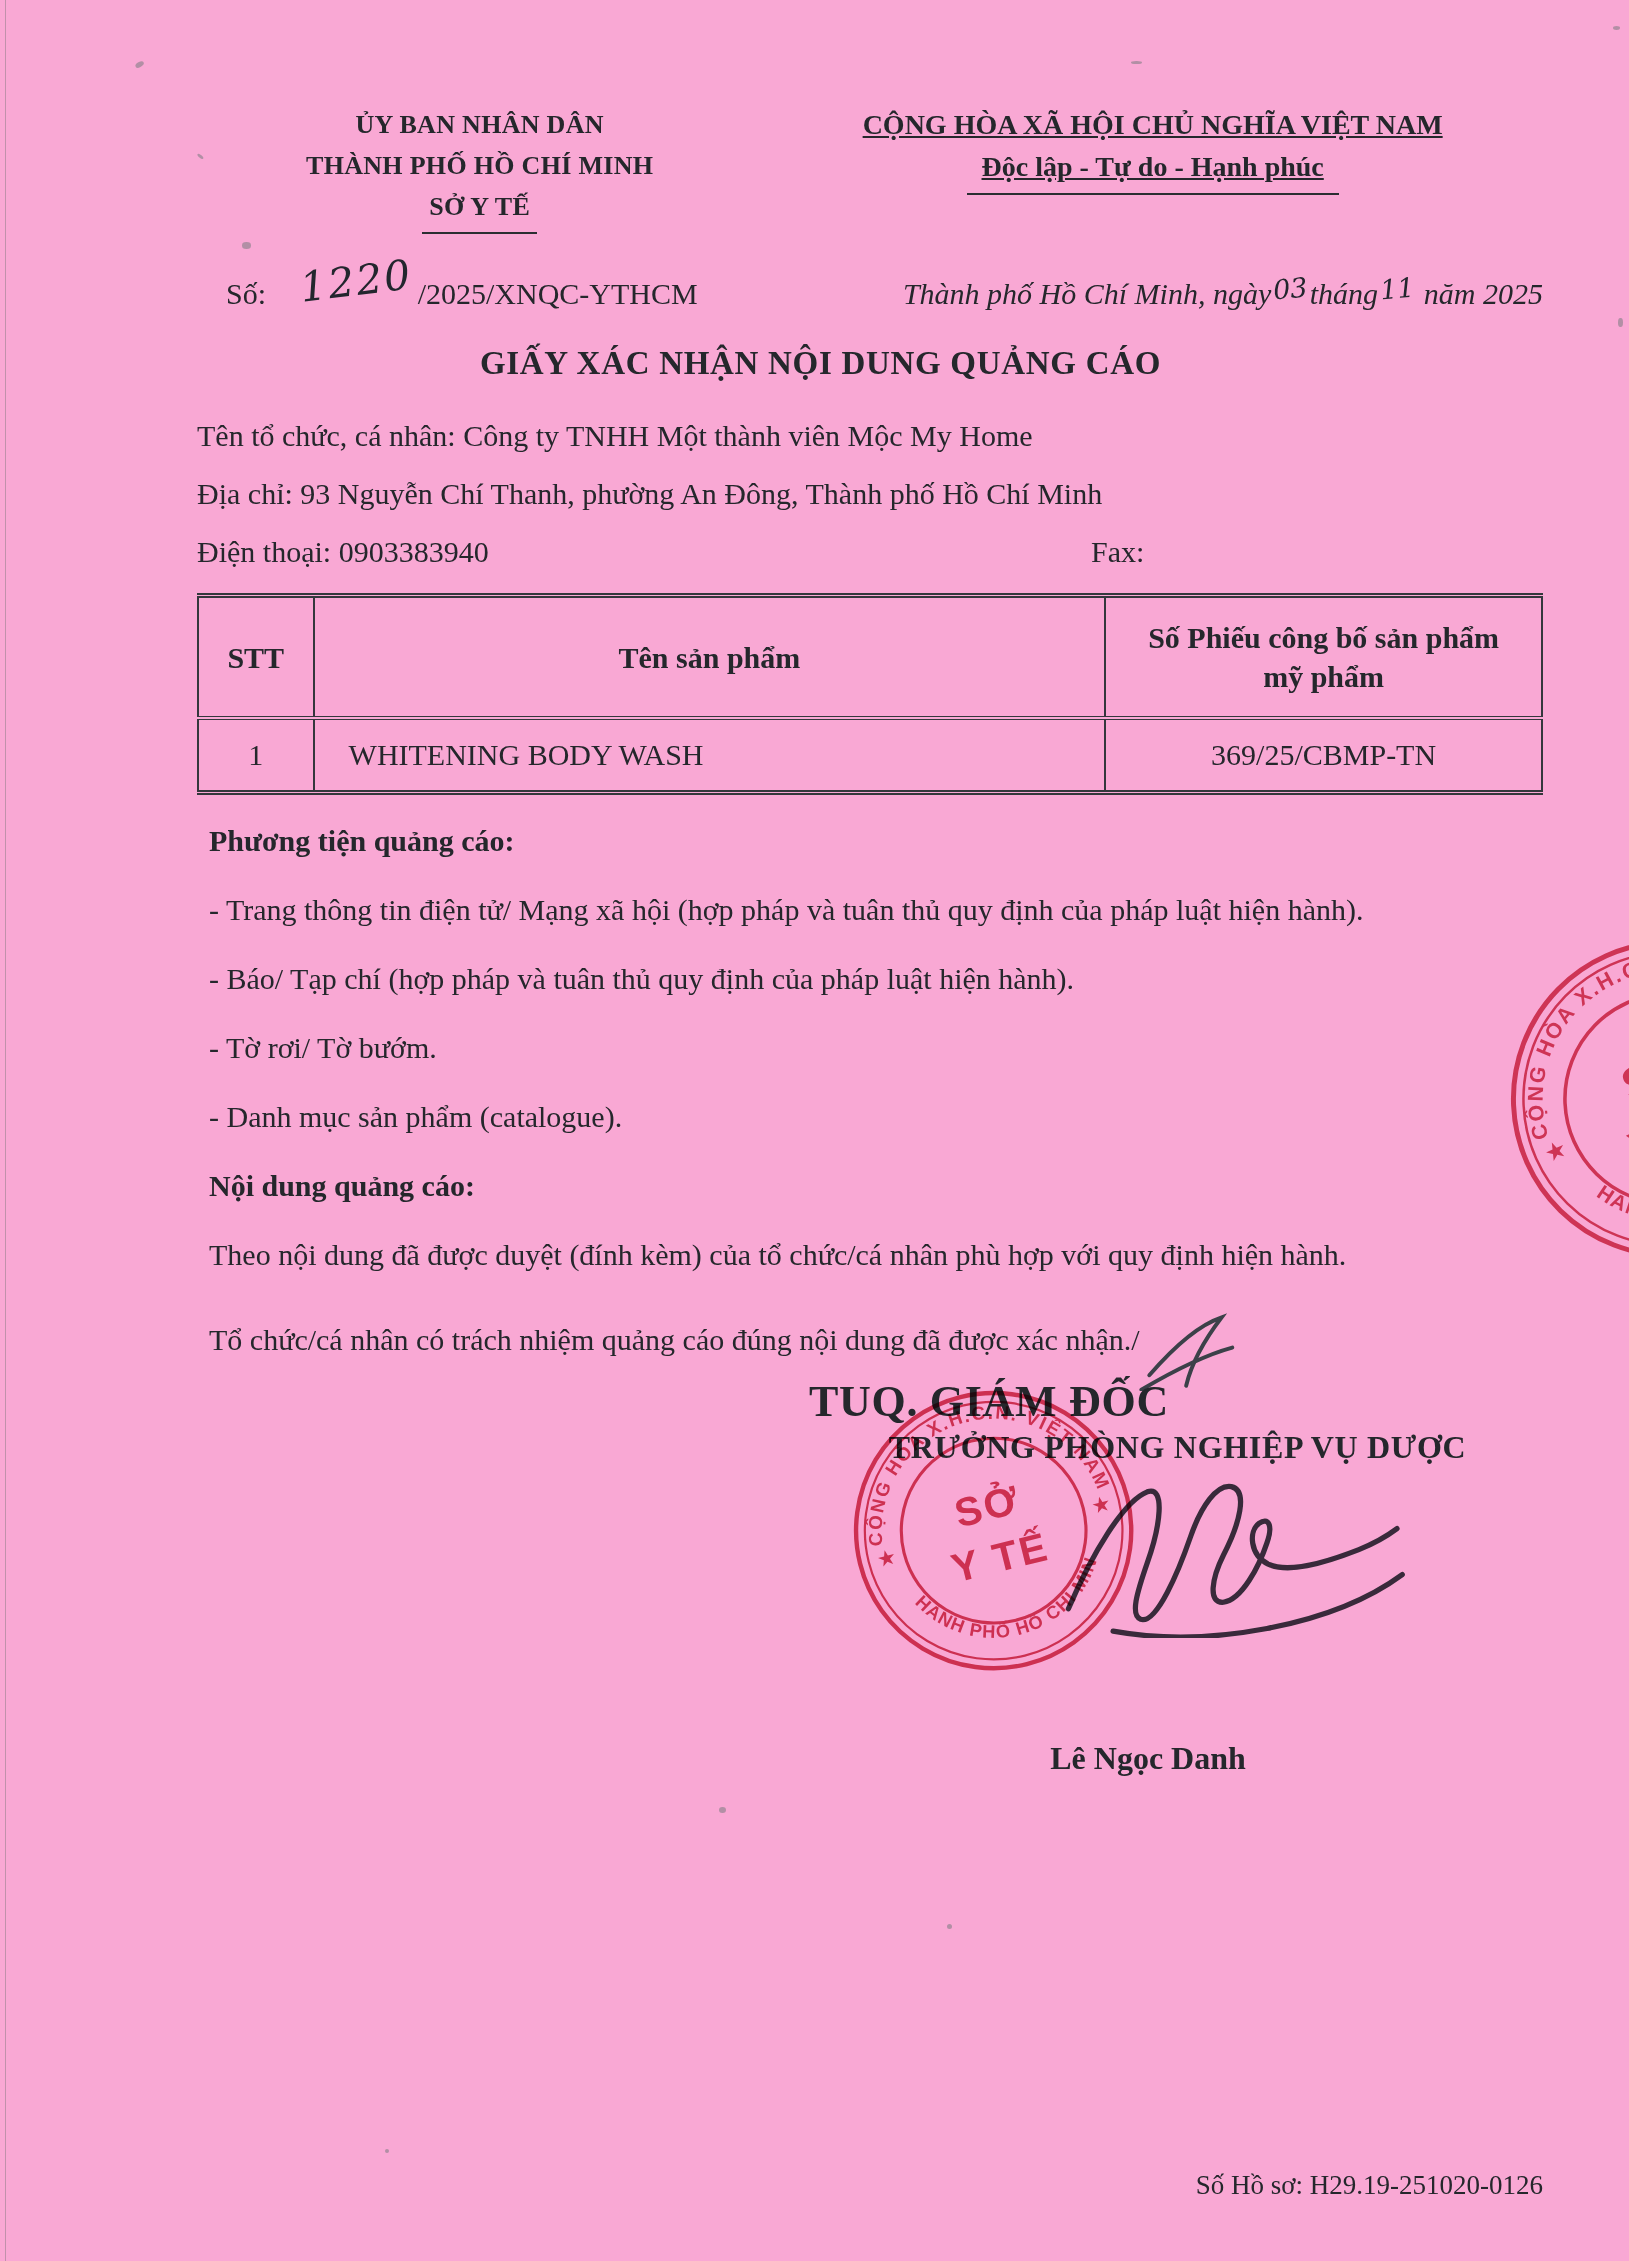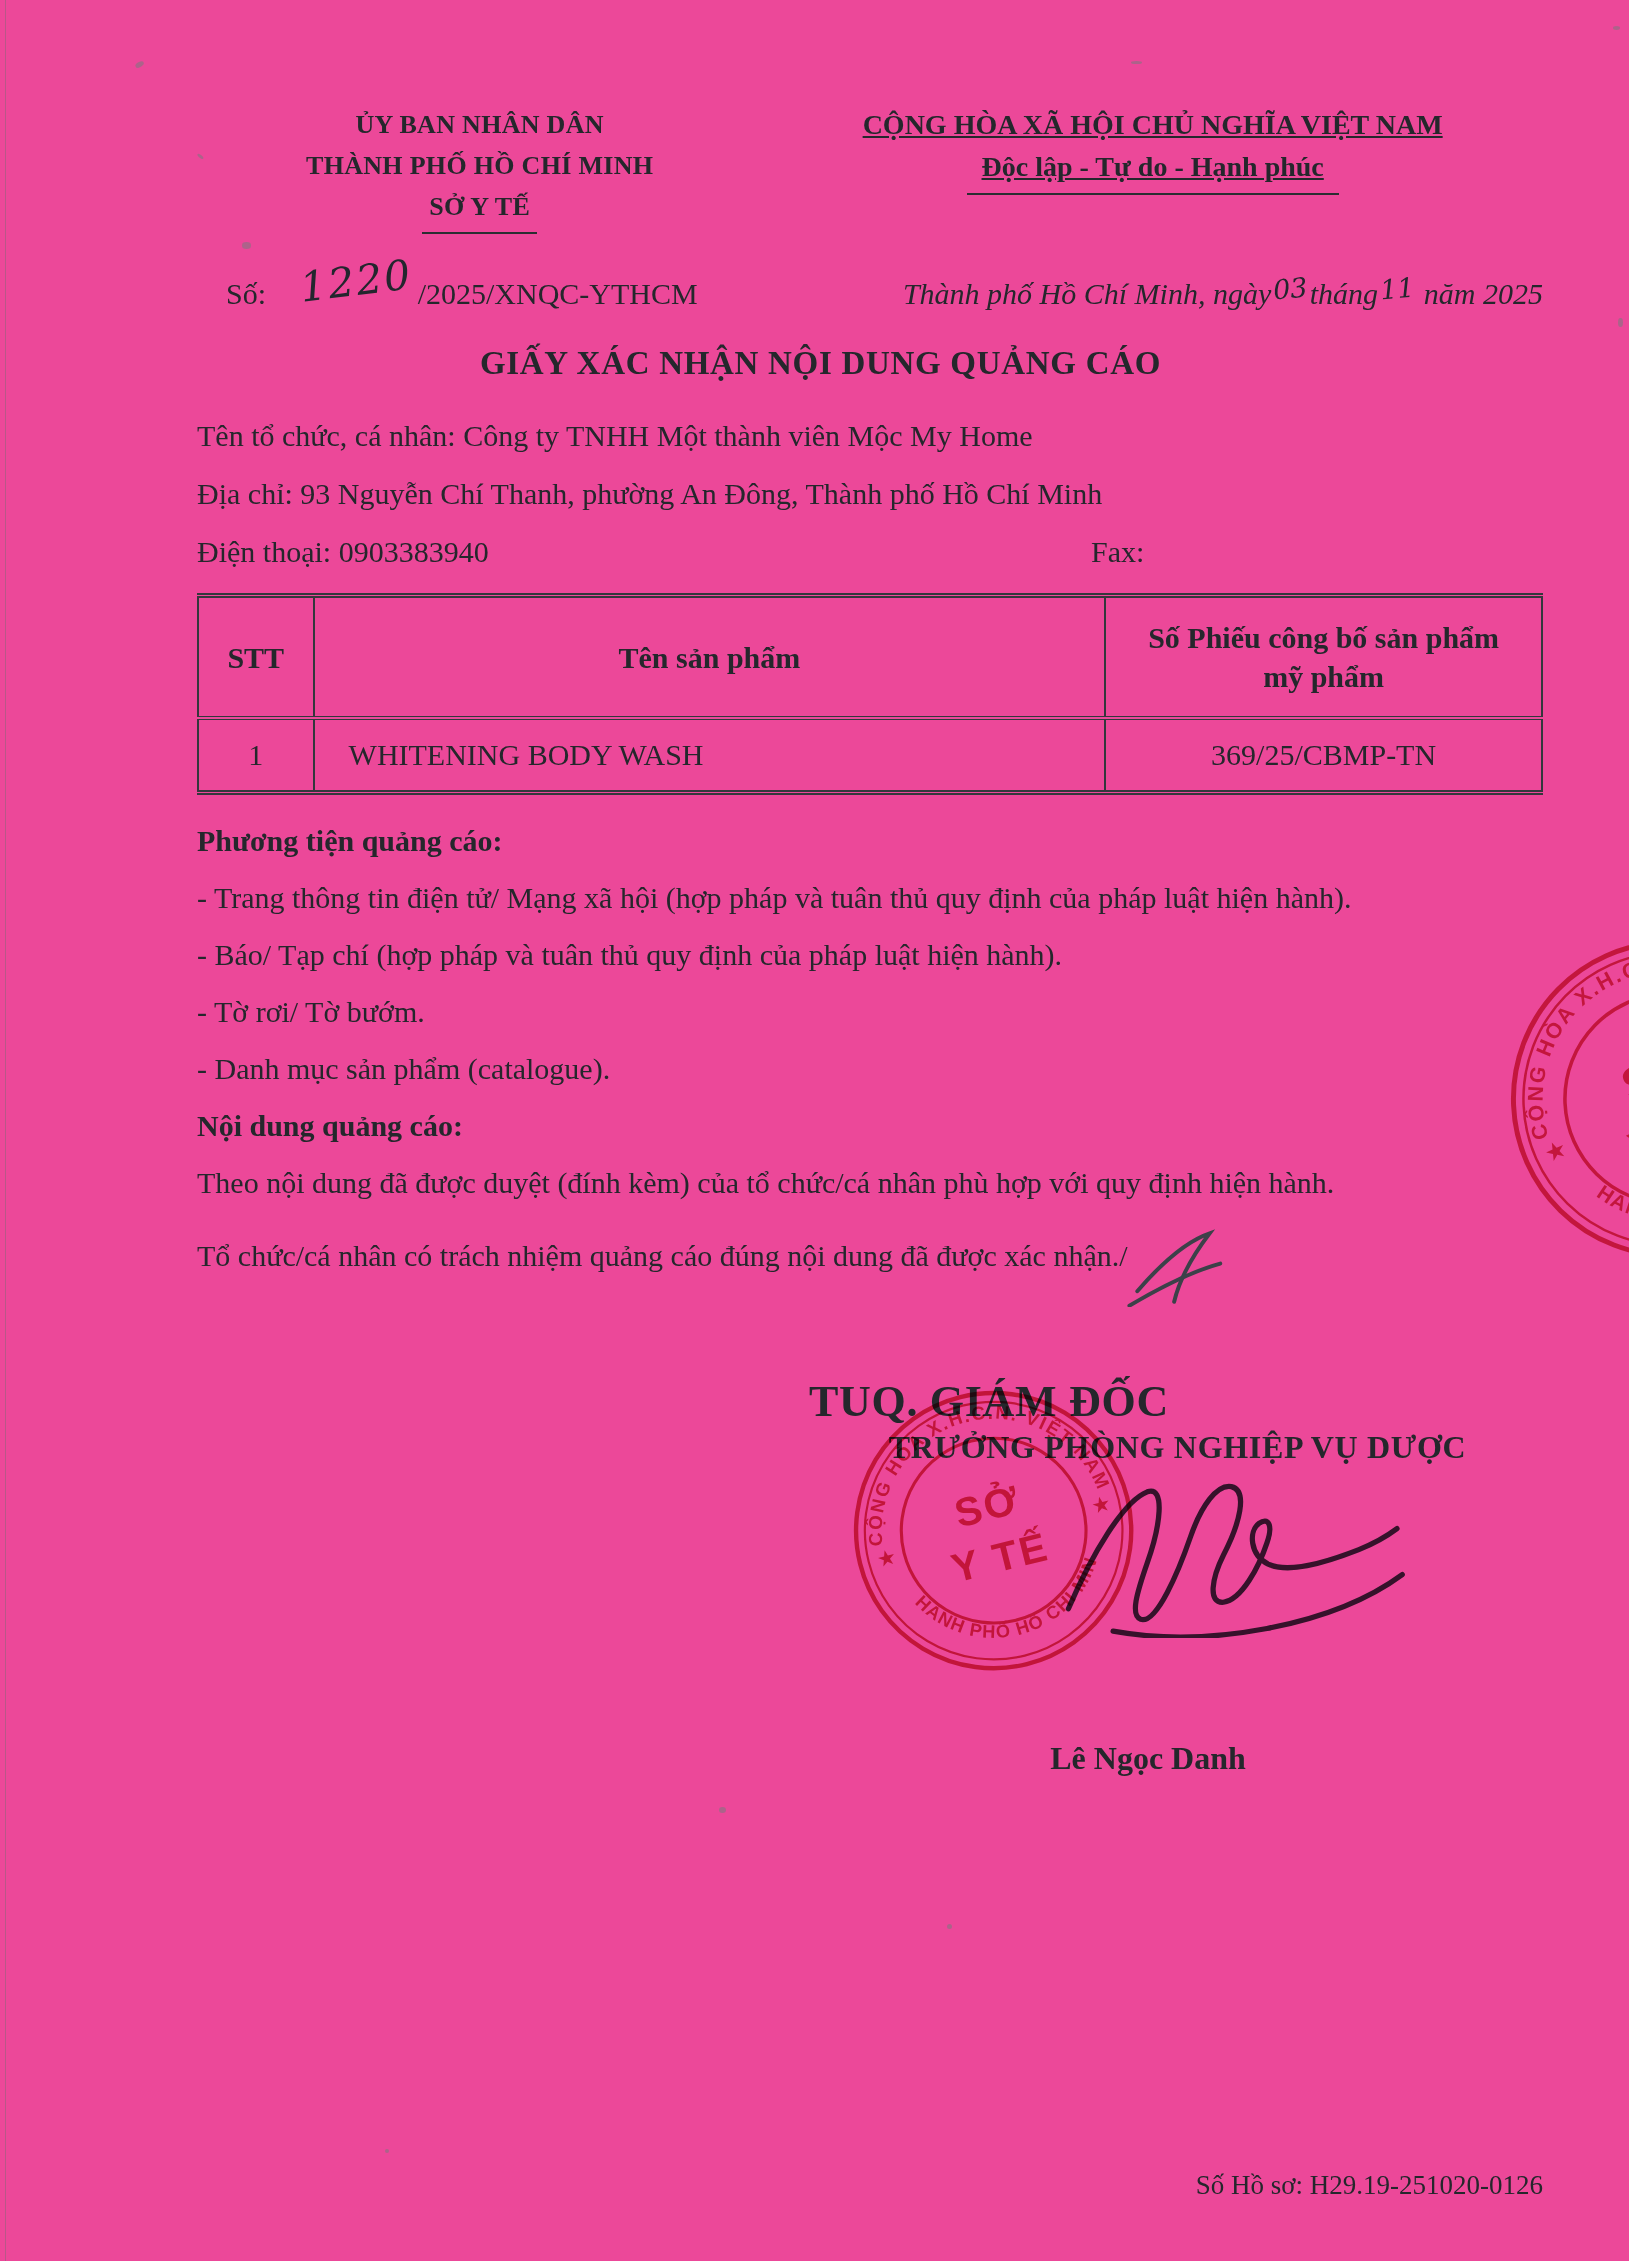--- a/index.html
+++ b/index.html
@@ -1,18 +1,18 @@
 <!DOCTYPE html>
 <html style="font-size:10.5px"><head>
 <meta charset="utf-8">
 <style>
   html,body{margin:0;padding:0;background:#e8e8e6;}
   .page{
     position:relative;width:1630px;height:2261px;overflow:hidden;
-    background:#ec4899;color:#25272c;
+    background:#f9a8d4;color:#25272c;
     font-family:"Liberation Serif","DejaVu Serif",serif;
     font-size:30px;
   }
   .content{position:absolute;left:197px;top:104px;width:1346px;}
   
   .hdr{display:flex;align-items:flex-start;}
   .hdr-left{width:42%;text-align:center;font-weight:bold;font-size:26px;line-height:41px;letter-spacing:0.3px;}
   .hdr-right{width:58%;text-align:center;font-weight:bold;font-size:28px;line-height:42px;text-decoration:underline;}
   .rule{border-bottom:2.6px solid #2b2d31;height:0;margin:5.3px auto 0;}
   .rule-small{width:115px;}
@@ -33,21 +33,21 @@
   
   table{width:100%;border-collapse:collapse;table-layout:fixed;margin-top:12px;
         border-left:2px solid #34373c;border-right:2px solid #34373c;
         border-top:5.3px double #34373c;border-bottom:5.3px double #34373c;}
   th,td{border-left:2px solid #34373c;border-right:2px solid #34373c;}
   th{font-weight:bold;font-size:30px;padding:20px 6.6px;text-align:center;vertical-align:middle;line-height:39px;border-bottom:4.6px double #34373c;}
   td{font-size:30px;padding:16px 6.6px;text-align:center;vertical-align:middle;line-height:38px;}
   td.cell-name{text-align:left;padding-left:34px;}
   .th-wrap{display:inline-block;max-width:368px;}
   
-  .sec p{margin:0;line-height:57px;}
+  .sec p{margin:12px;line-height:57px;}
   .b{font-weight:bold;}
   .mt{margin-top:17px !important;}
   .resp{position:relative;}
   .flourish{display:inline-block;vertical-align:middle;transform:translateY(17px);margin-left:-4px;}
   
   .sig-t1{position:absolute;left:809px;top:1376px;width:723px;text-align:left;font-weight:bold;font-size:44px;letter-spacing:0.7px;}
   .sig-t2{position:absolute;left:816px;top:1429px;width:723px;text-align:center;font-weight:bold;font-size:32px;white-space:nowrap;letter-spacing:0.7px;}
   .sig-name{position:absolute;left:816px;top:1740px;width:664px;text-align:center;font-weight:bold;font-size:32px;}
   .stamp-main{position:absolute;left:850px;top:1386px;transform:rotate(-14deg);mix-blend-mode:multiply;opacity:.93;}
   .sig-ink{position:absolute;left:1050px;top:1414px;mix-blend-mode:multiply;}

